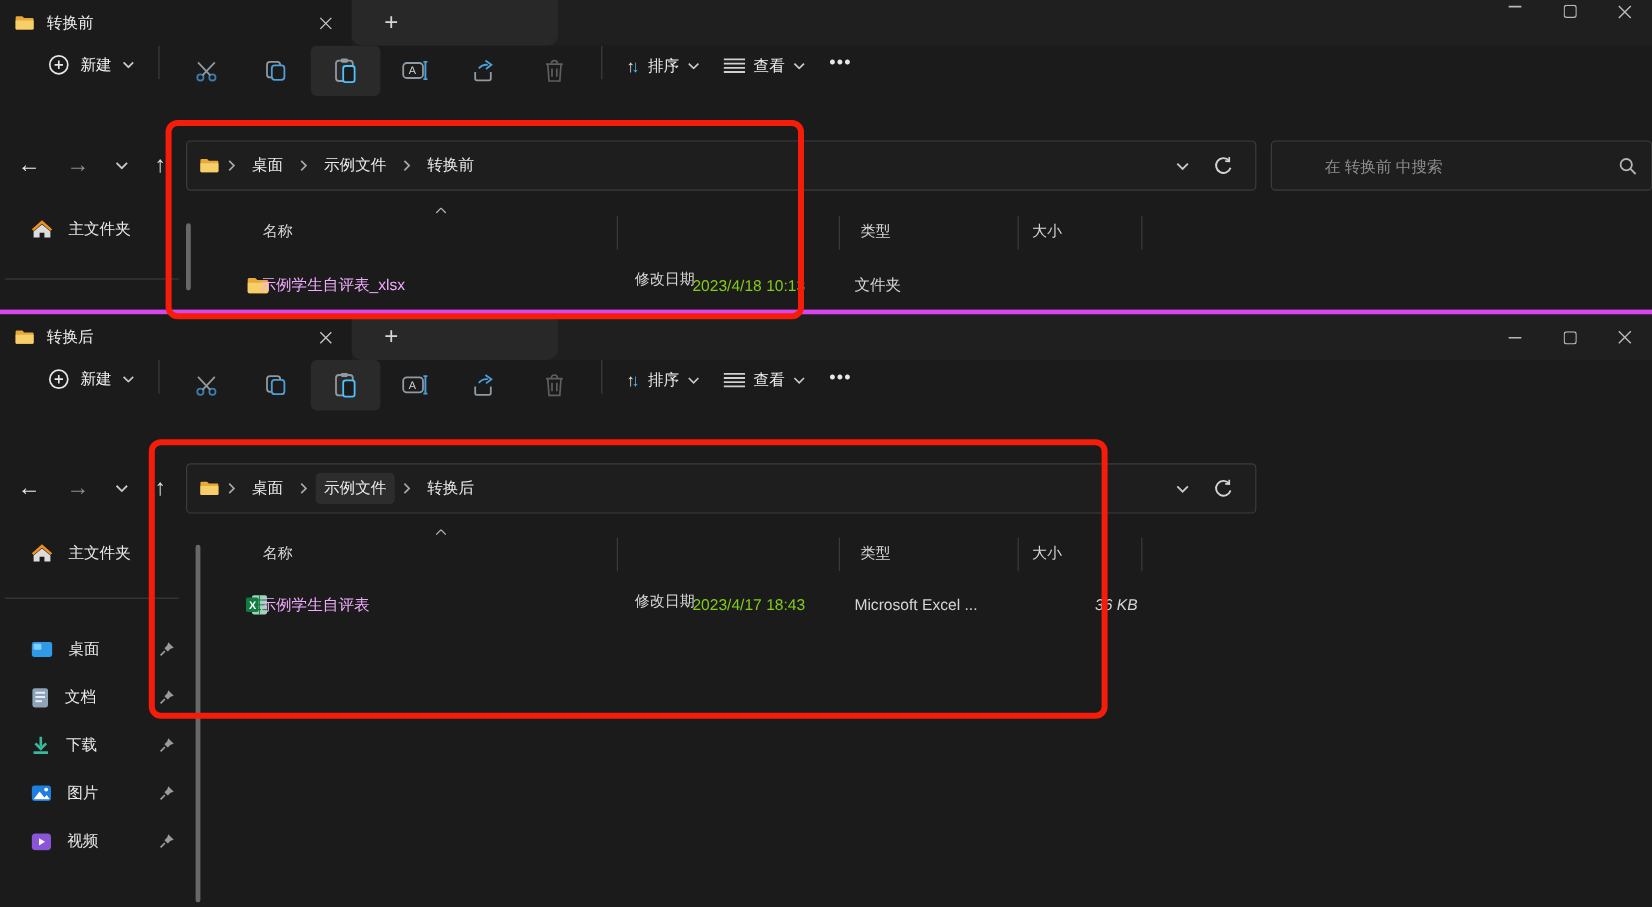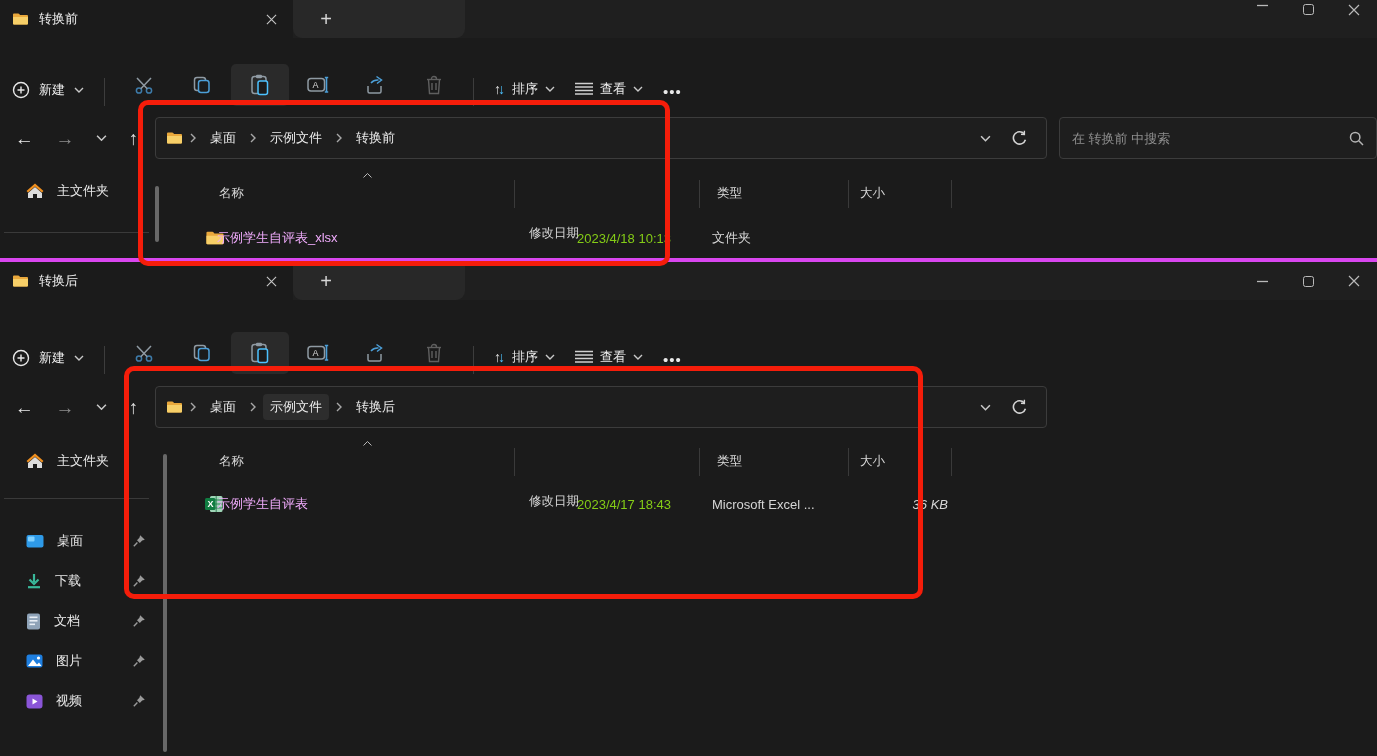--- a/index.html
+++ b/index.html
@@ -19,21 +19,21 @@
   .tab-close { width:24px; height:24px; display:flex; align-items:center; justify-content:center; border-radius:4px; }
   .strip { position:absolute; left:293px; top:0; width:172px; height:38px; background:#282828;
            border-radius:0 0 9px 9px; display:flex; align-items:center; }
   .newtab { margin-left:20px; font-size:20px; line-height:1; color:#d6d6d6; width:26px; height:26px;
             display:flex; align-items:center; justify-content:center; border-radius:4px; }
   .caption { position:absolute; right:0; top:0; height:38px; display:flex; }
   .cap-btn { width:46px; height:100%; display:flex; align-items:center; justify-content:center; }
   #win1 .cap-btn { align-items:flex-start; padding-top:4px; }
 
   
-  .toolbar { display:flex; align-items:flex-end; padding-left:2px; }
+  .toolbar { display:flex; align-items:flex-start; padding-left:30px; }
   #win1 .toolbar { height:68px; }
   #win2 .toolbar { height:74px; }
   .tb-new { display:flex; align-items:center; gap:9px; color:#f0f0f0; font-size:13px; padding:7px 10px; border-radius:4px; }
   .tb-sep { width:1px; height:28px; background:#3d3d3d; margin:0 10px; }
   .tb-btn { width:58px; height:42px; display:flex; align-items:center; justify-content:center; border-radius:5px; }
   .tb-btn.paste { background:#2a2a2a; }
   .tb-lbl { display:flex; align-items:center; gap:7px; color:#ececec; font-size:13px; padding:8px 10px; border-radius:4px; }
   .sorticon { display:flex; font-size:14px; line-height:1; letter-spacing:-3px; padding-right:3px; }
   .sort-up { color:#e0e0e0; } .sort-down { color:#4cc2ff; }
   .more { font-size:15px; letter-spacing:1px; color:#e8e8e8; padding:6px 10px; }
@@ -51,21 +51,21 @@
              display:flex; align-items:center; padding:0 10px; }
   .crumbs { display:flex; align-items:center; gap:4px; }
   .crumb { font-size:13px; color:#ececec; padding:4px 7px; border-radius:4px; white-space:nowrap; }
   .crumb-hl { background:#2d2d2d; }
   .crumb-chev { display:flex; padding:0 3px; }
   .addr-right { margin-left:auto; display:flex; align-items:center; gap:20px; padding-right:8px; }
   .searchbox { position:absolute; right:0; top:50%; transform:translateY(-50%); width:318px; height:42px;
                background:#1e1e1e; border:1px solid #3c3c3c; border-radius:4px;
                display:flex; align-items:center; padding:0 12px; }
   .searchbox input { flex:1; background:transparent; border:none; outline:none; color:#e8e8e8;
-                     font-size:13px; font-family:inherit; min-width:0; }
+                     font-size:13px; font-family:inherit; min-width:0;margin-left:32px; }
   .searchbox input::placeholder { color:#8f8f8f; }
 
   
   .body { display:flex; position:relative; }
   #win1 .body { height:88px; }
   #win2 .body { height:320px; }
   .sidebar { width:153px; flex:none; position:relative; padding-top:4px; }
   .side-item { height:34px; display:flex; align-items:center; padding-left:26px; gap:13px;
                font-size:13px; color:#eaeaea; position:relative; }
   .side-item.pinned { height:40px; }
@@ -517,45 +517,45 @@
           <span class="pin-btn">
             <svg width="14" height="14" viewBox="0 0 14 14">
                 <path d="M8.2 1.2L12.8 5.8L10.2 6.6L7.8 9L5 6.2L7.4 3.8Z" fill="#9a9a9a"></path>
                 <path d="M5.4 8.6L1.8 12.2" stroke="#9a9a9a" stroke-width="1.4"></path>
               </svg>
           </span>
         </div>
 
         <div class="side-item pinned">
           <span>
-            <svg width="16" height="16" viewBox="0 0 16 16">
-                <path d="M8 1L8 9" stroke="#39b89a" stroke-width="2.2"></path>
-                <path d="M3.5 6.5L8 11L12.5 6.5" fill="none" stroke="#39b89a" stroke-width="2.2"></path>
-                <path d="M2 14.2L14 14.2" stroke="#39b89a" stroke-width="2.2"></path>
-              </svg>
-          </span>
-          <span>下载</span>
-          <span class="pin-btn">
-            <svg width="14" height="14" viewBox="0 0 14 14">
-                <path d="M8.2 1.2L12.8 5.8L10.2 6.6L7.8 9L5 6.2L7.4 3.8Z" fill="#9a9a9a"></path>
-                <path d="M5.4 8.6L1.8 12.2" stroke="#9a9a9a" stroke-width="1.4"></path>
-              </svg>
-          </span>
-        </div>
-
-        <div class="side-item pinned">
-          <span>
             <svg width="15" height="17" viewBox="0 0 15 17">
                 <rect x="1" y="0.5" width="13" height="16" rx="2" fill="#8fa3b8"></rect>
                 <rect x="3.5" y="3.5" width="8" height="1.6" fill="#e8eef5"></rect>
                 <rect x="3.5" y="7" width="8" height="1.6" fill="#e8eef5"></rect>
                 <rect x="3.5" y="10.5" width="5.5" height="1.6" fill="#e8eef5"></rect>
               </svg>
           </span>
           <span>文档</span>
+          <span class="pin-btn">
+            <svg width="14" height="14" viewBox="0 0 14 14">
+                <path d="M8.2 1.2L12.8 5.8L10.2 6.6L7.8 9L5 6.2L7.4 3.8Z" fill="#9a9a9a"></path>
+                <path d="M5.4 8.6L1.8 12.2" stroke="#9a9a9a" stroke-width="1.4"></path>
+              </svg>
+          </span>
+        </div>
+
+        <div class="side-item pinned">
+          <span>
+            <svg width="16" height="16" viewBox="0 0 16 16">
+                <path d="M8 1L8 9" stroke="#39b89a" stroke-width="2.2"></path>
+                <path d="M3.5 6.5L8 11L12.5 6.5" fill="none" stroke="#39b89a" stroke-width="2.2"></path>
+                <path d="M2 14.2L14 14.2" stroke="#39b89a" stroke-width="2.2"></path>
+              </svg>
+          </span>
+          <span>下载</span>
           <span class="pin-btn">
             <svg width="14" height="14" viewBox="0 0 14 14">
                 <path d="M8.2 1.2L12.8 5.8L10.2 6.6L7.8 9L5 6.2L7.4 3.8Z" fill="#9a9a9a"></path>
                 <path d="M5.4 8.6L1.8 12.2" stroke="#9a9a9a" stroke-width="1.4"></path>
               </svg>
           </span>
         </div>
 
         <div class="side-item pinned">
           <span>

